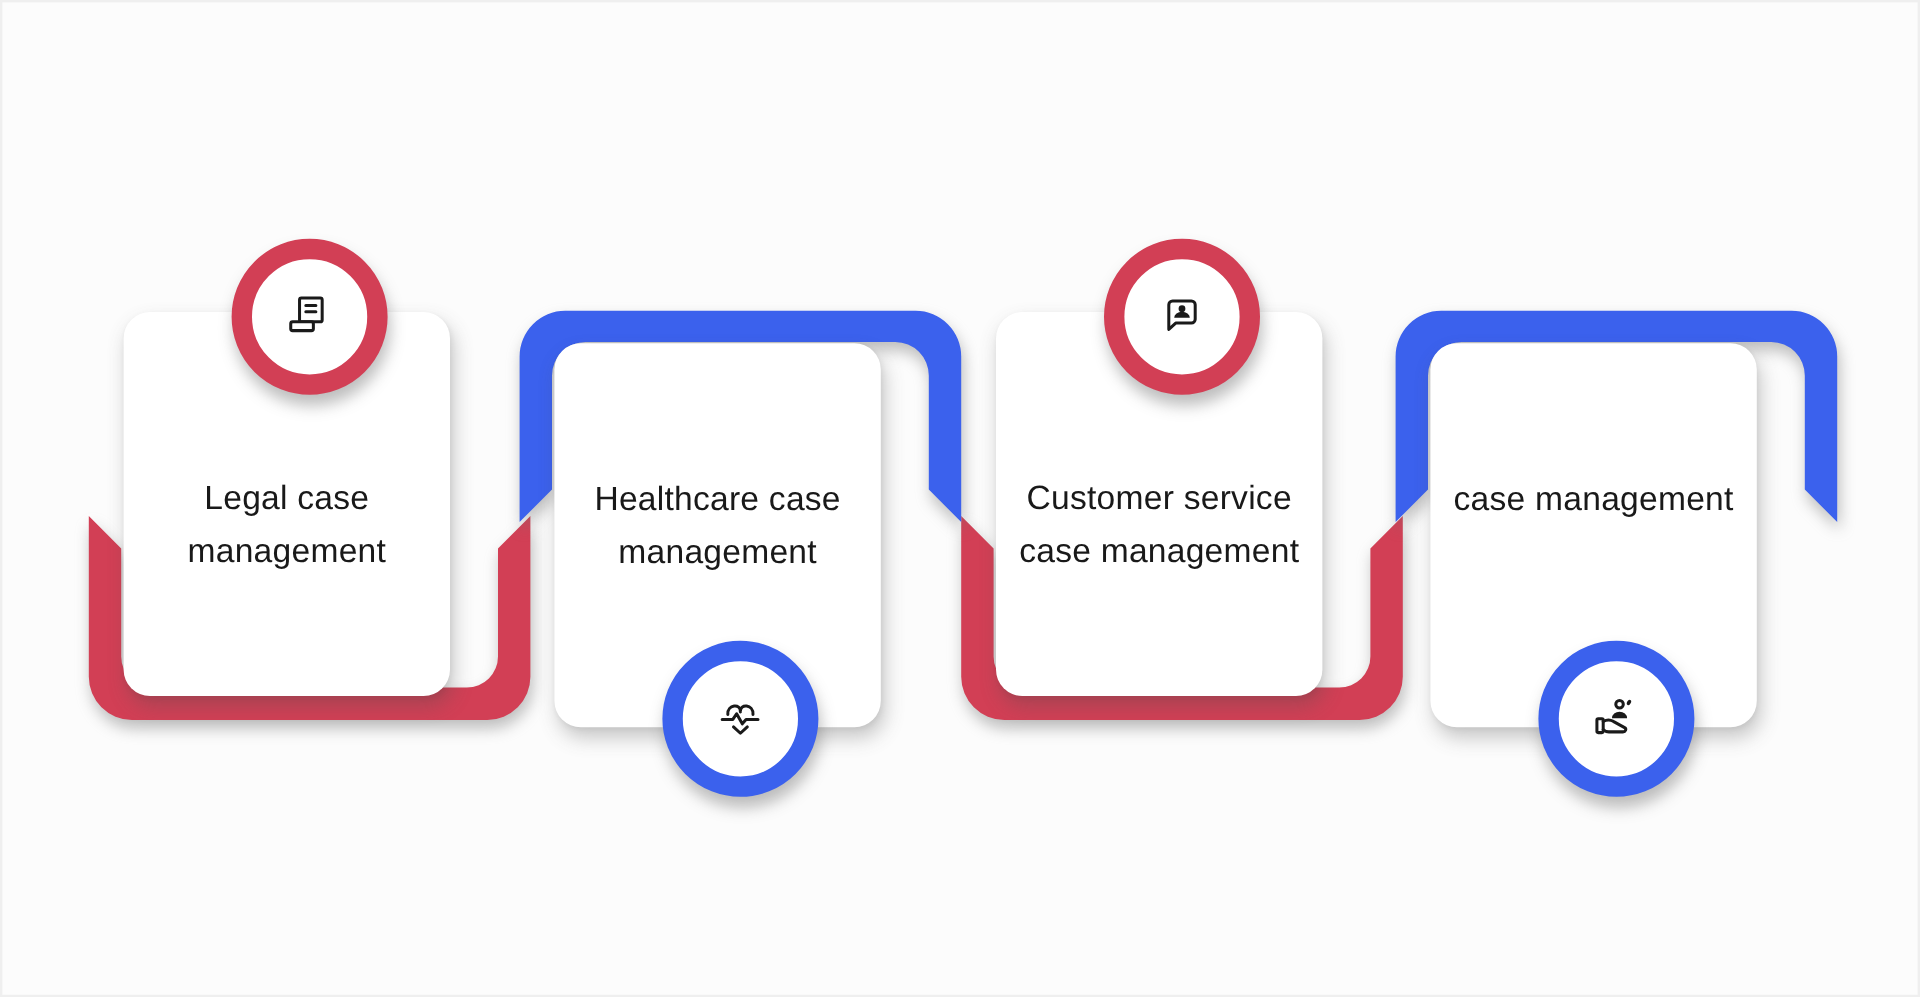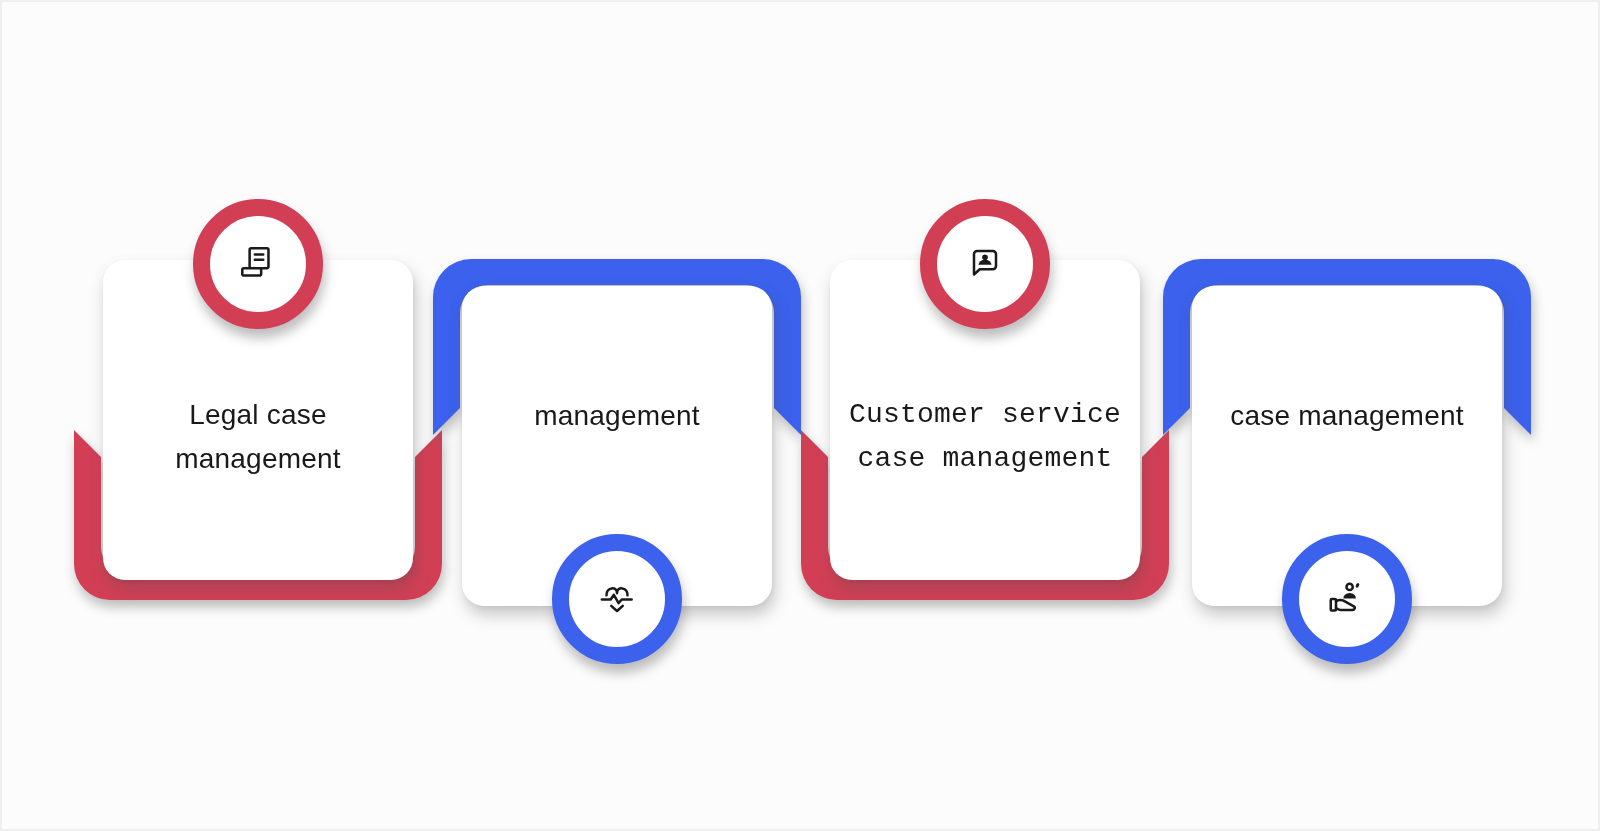--- a/index.html
+++ b/index.html
@@ -5,30 +5,30 @@
   html,body{margin:0;padding:0;background:#fff;}
   #stage{
     position:relative;width:1600px;height:831px;overflow:hidden;
     background:var(--page-bg,#fcfcfc);
     border:2px solid #efefef;box-sizing:border-box;
     font-family:"Liberation Sans", sans-serif;
   }
   .group{position:absolute;top:190px;width:370px;height:560px;}
   .g-red{z-index:2;}
   .g-blue{z-index:3;}
-  .g1{left:71px;} .g2{left:430px;} .g3{left:798px;font-family:Liberation Mono, monospace;} .g4{left:1160px;}
+  .g1{left:71px;} .g2{left:430px;} .g3{left:798px;} .g4{left:1160px;}
 
   .frame{position:absolute;left:0;filter:drop-shadow(2px 7px 6px rgba(110,110,110,.45));}
   .g-red  .frame{top:235px;}
   .g-blue .frame{top:66px;}
   .g-red  .frame path{fill:var(--red,#d23f55);}
   .g-blue .frame path{fill:var(--blue,#3b61ed);}
 
   .card{
-    position:absolute;left:30px;width:310px;height:320px;
+    position:absolute;left:30px;width:272px;height:320px;
     background:var(--card-bg,#fff);border-radius:22px;
     box-shadow:3px 9px 16px rgba(80,80,80,.30), 1px 2px 4px rgba(0,0,0,.05);
   }
   .g-red  .card{top:68px;}
   .g-blue .card{top:94px;}
 
   .title{
     position:absolute;left:0;width:100%;text-align:center;
     font-size:28px;line-height:44px;font-weight:400;
     color:var(--text,#191919);letter-spacing:.2px;
@@ -73,20 +73,21 @@
       </svg>
     </div>
   </div>
 
   <div class="group g-blue g2">
     <svg class="frame" width="370" height="180" viewBox="0 0 370 180" aria-hidden="true">
       <path d="M1 177 V39 A38 38 0 0 1 39 1 H331 A38 38 0 0 1 369 39 V177 L342 150 V55 A28 28 0 0 0 314 27 H56 A28 28 0 0 0 28 55 V150 Z"></path>
     </svg>
     <div class="card">
       <div class="title">
+        <span>Healthcare case</span>
         <span>management</span>
       </div>
     </div>
     <div class="badge">
       <svg class="icon" viewBox="0 0 42 42" fill="none" stroke-width="2.4" stroke-linecap="round" stroke-linejoin="round">
         <path d="M11 17.5 c-.5 -8 10.5 -9 10 -2 c-.5 -7 10.5 -6 10 2"></path>
         <path d="M6.5 21.5 h8.5 l3 -4.5 l4.5 8 l3 -3.5 h9.5"></path>
         <path d="M15.5 27.5 l5.5 5 l5.5 -5"></path>
       </svg>
     </div>

